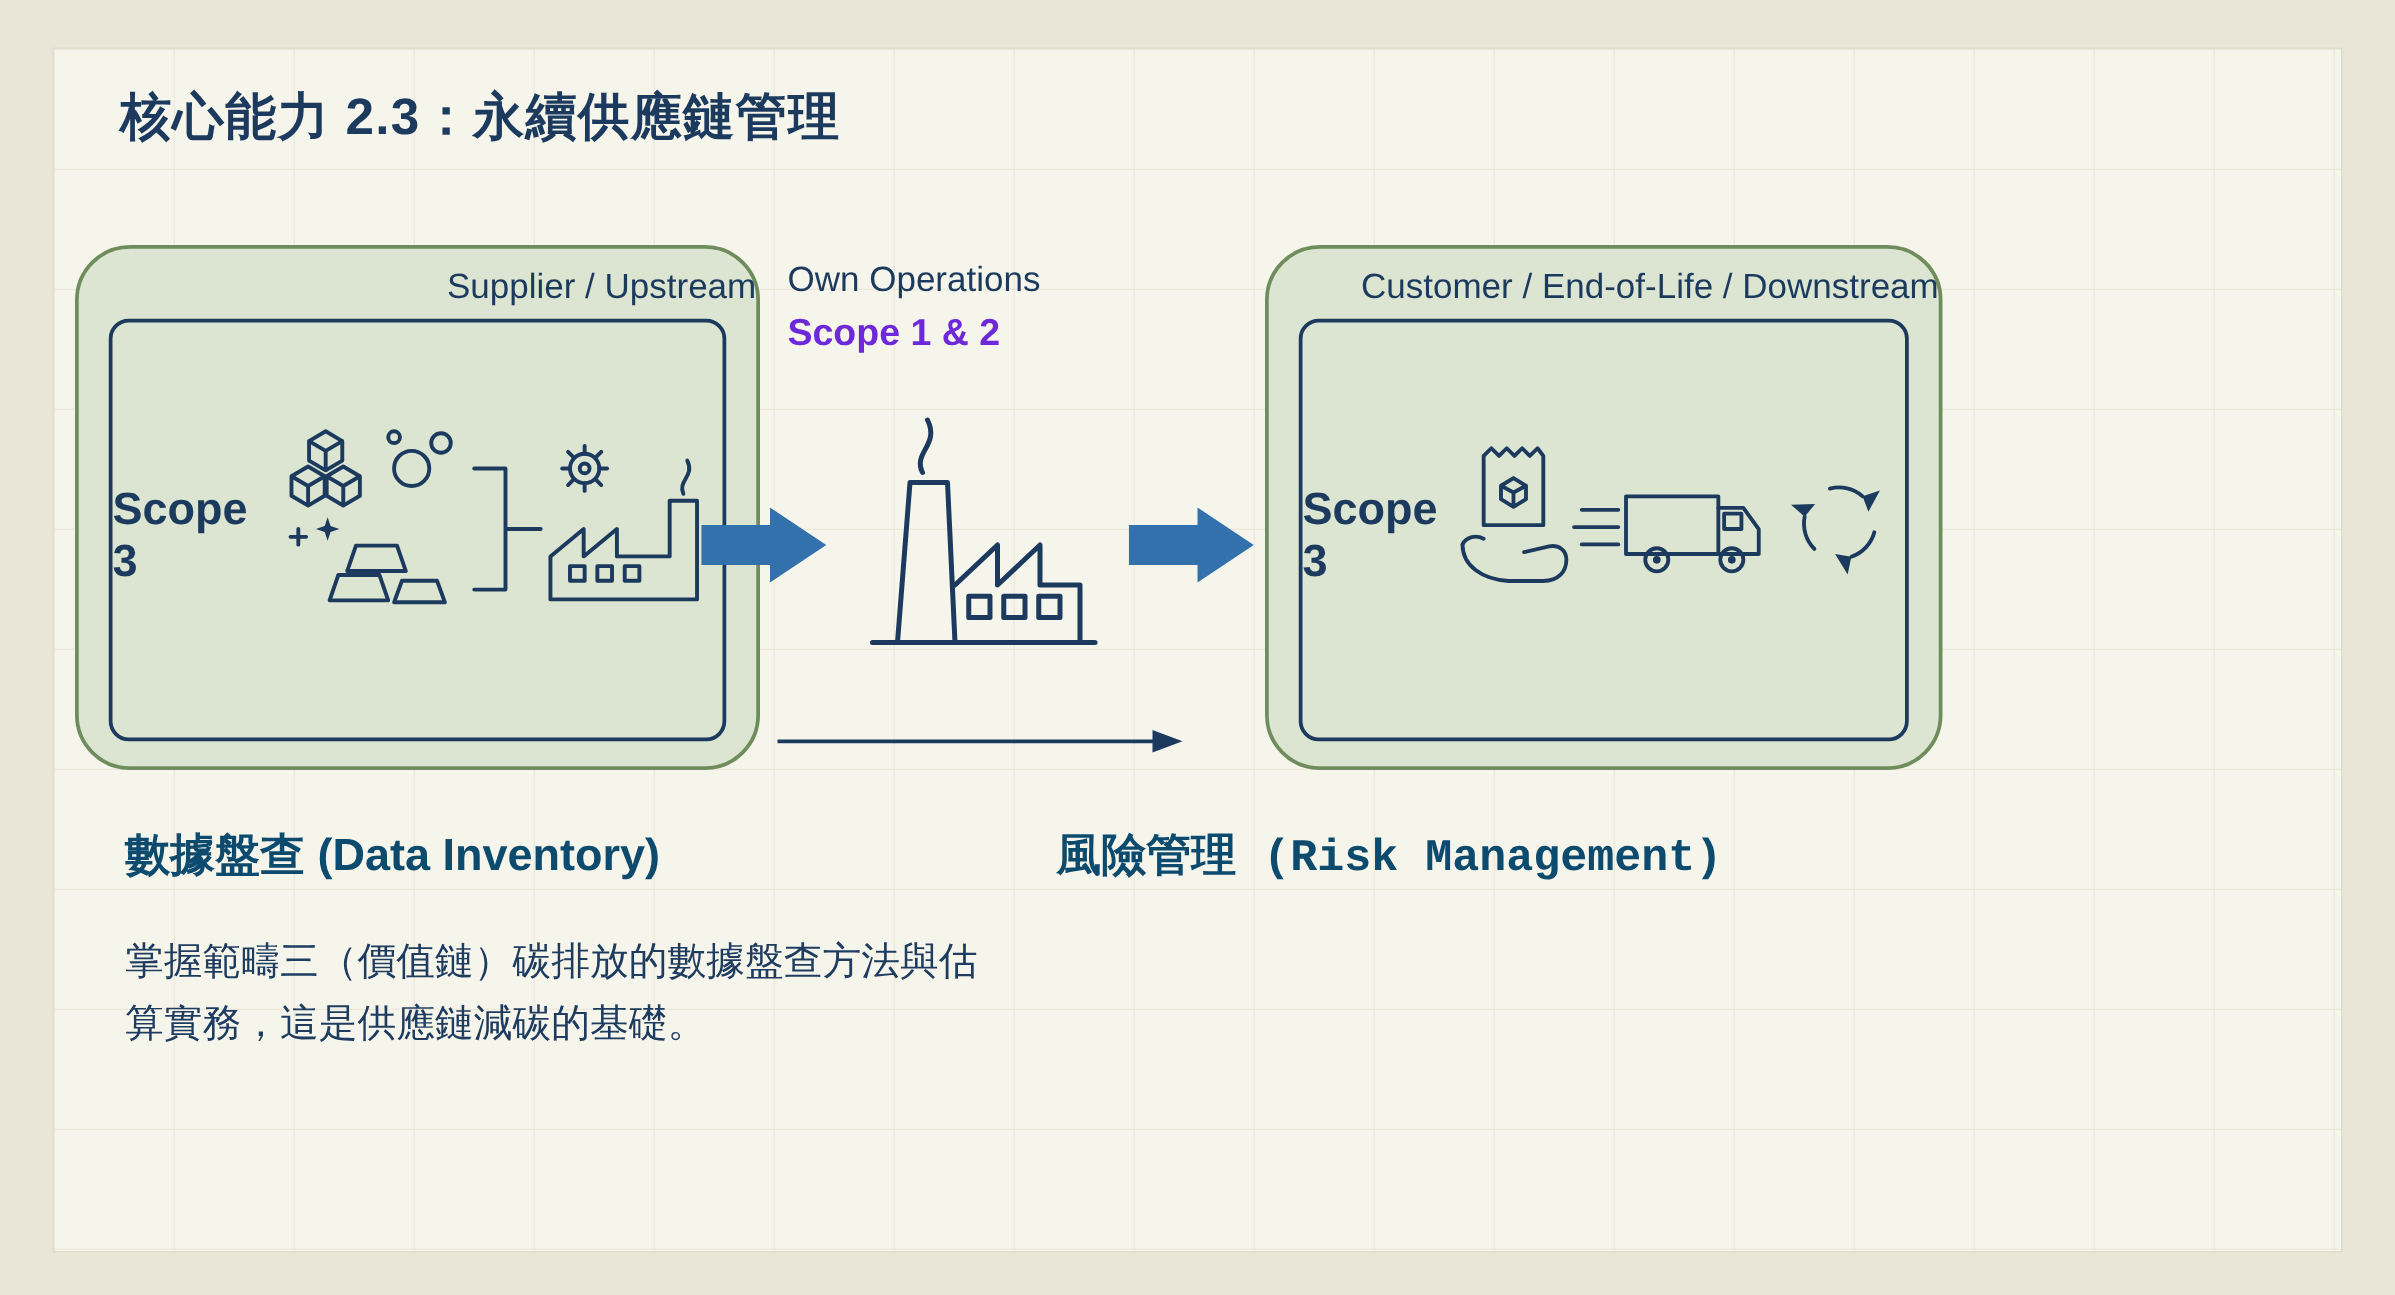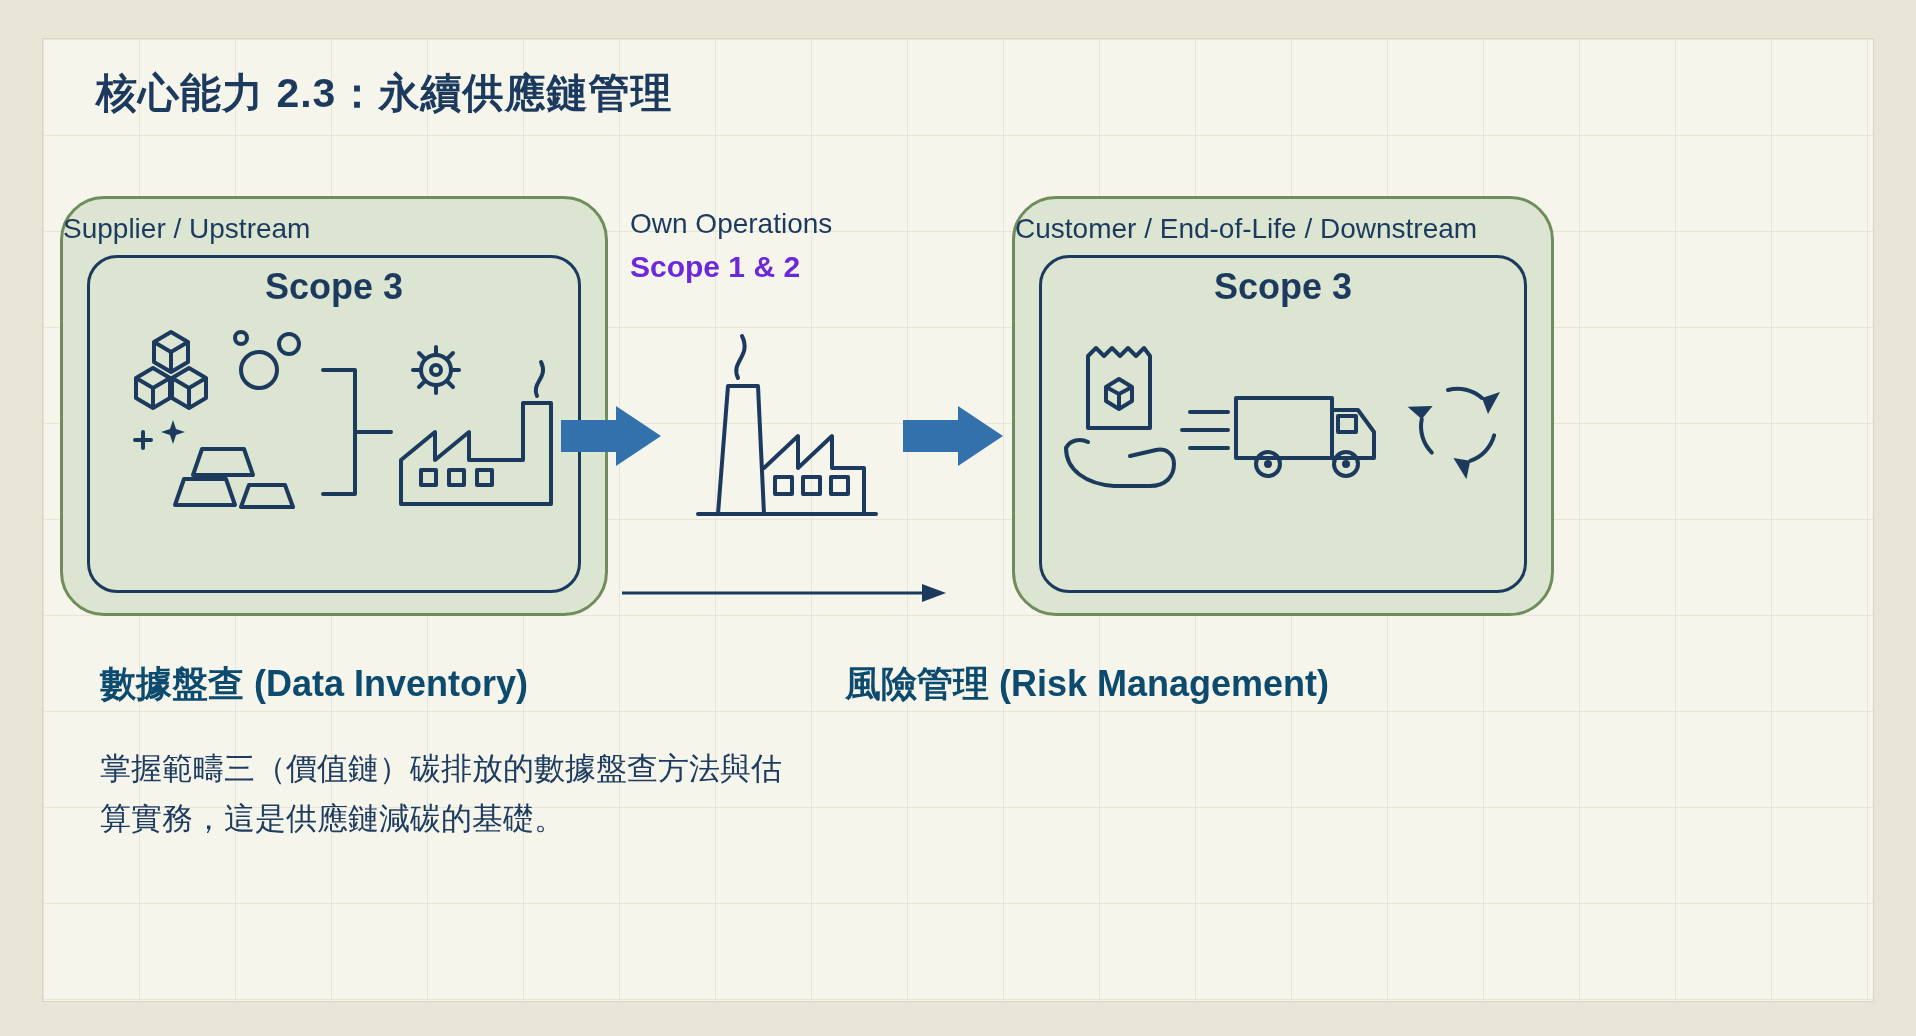--- a/index.html
+++ b/index.html
@@ -26,43 +26,43 @@
   .flow-box {
     position:absolute; top:196px; height:420px;
     background:#dce5d1;
     border:3px solid #6f8d5c;
     border-radius:44px;
   }
   .flow-box.left  { left:60px;  width:548px; }
   .flow-box.right { left:1012px; width:542px; }
   .box-label {
     position:absolute; top:14px; left:0; right:0;
-    text-align:left; font-size:28px; color:#1c3a5e;
+    text-align:right; font-size:28px; color:#1c3a5e;
   }
   .inner-box {
     position:absolute; left:24px; right:24px; top:56px; bottom:20px;
-    border:3px solid #1c3a5e; border-radius:30px;
-    display:flex; flex-direction:column; align-items:center;
+    border:3px solid #1c3a5e; border-radius:16px;
+    display:flex; flex-direction:row; align-items:center;
   }
   .scope-title {
     margin-top:8px; font-size:36px; font-weight:700; color:#1c3a5e;
   }
   .mid-col {
     position:absolute; left:630px; top:208px; width:306px; 
   }
   .mid-label { font-size:28px; color:#1c3a5e; }
   .mid-scope { font-size:30px; font-weight:700; color:#6d28d9; margin-top:10px; }
   .mid-factory { position:absolute; left:674px; top:322px; }
   .block-arrow { position:absolute; top:406px; }
   .block-arrow.a1 { left:561px; }
   .block-arrow.a2 { left:903px; }
   .thin-arrow { position:absolute; left:618px; top:580px; }
   .bottom-col { position:absolute; top:660px; }
   .bottom-col.left  { left:100px; width:690px; }
-  .bottom-col.right { left:845px; width:670px; }
+  .bottom-col.right { left:845px; width:670px;font-family:Liberation Mono, monospace; }
   .section-heading { font-size:36px; font-weight:700; color:#0c4a6e; }
   .section-body {
     margin-top:35px; font-size:31px; line-height:1.6; color:#1e3c60;
   }
   .icon-svg { display:block; }
   .stroke { fill:none; stroke:#1c3a5e; stroke-width:4; stroke-linecap:round; stroke-linejoin:round; }
   .fillnavy { fill:#1c3a5e; stroke:none; }
 </style>
 </head>
 <body>

